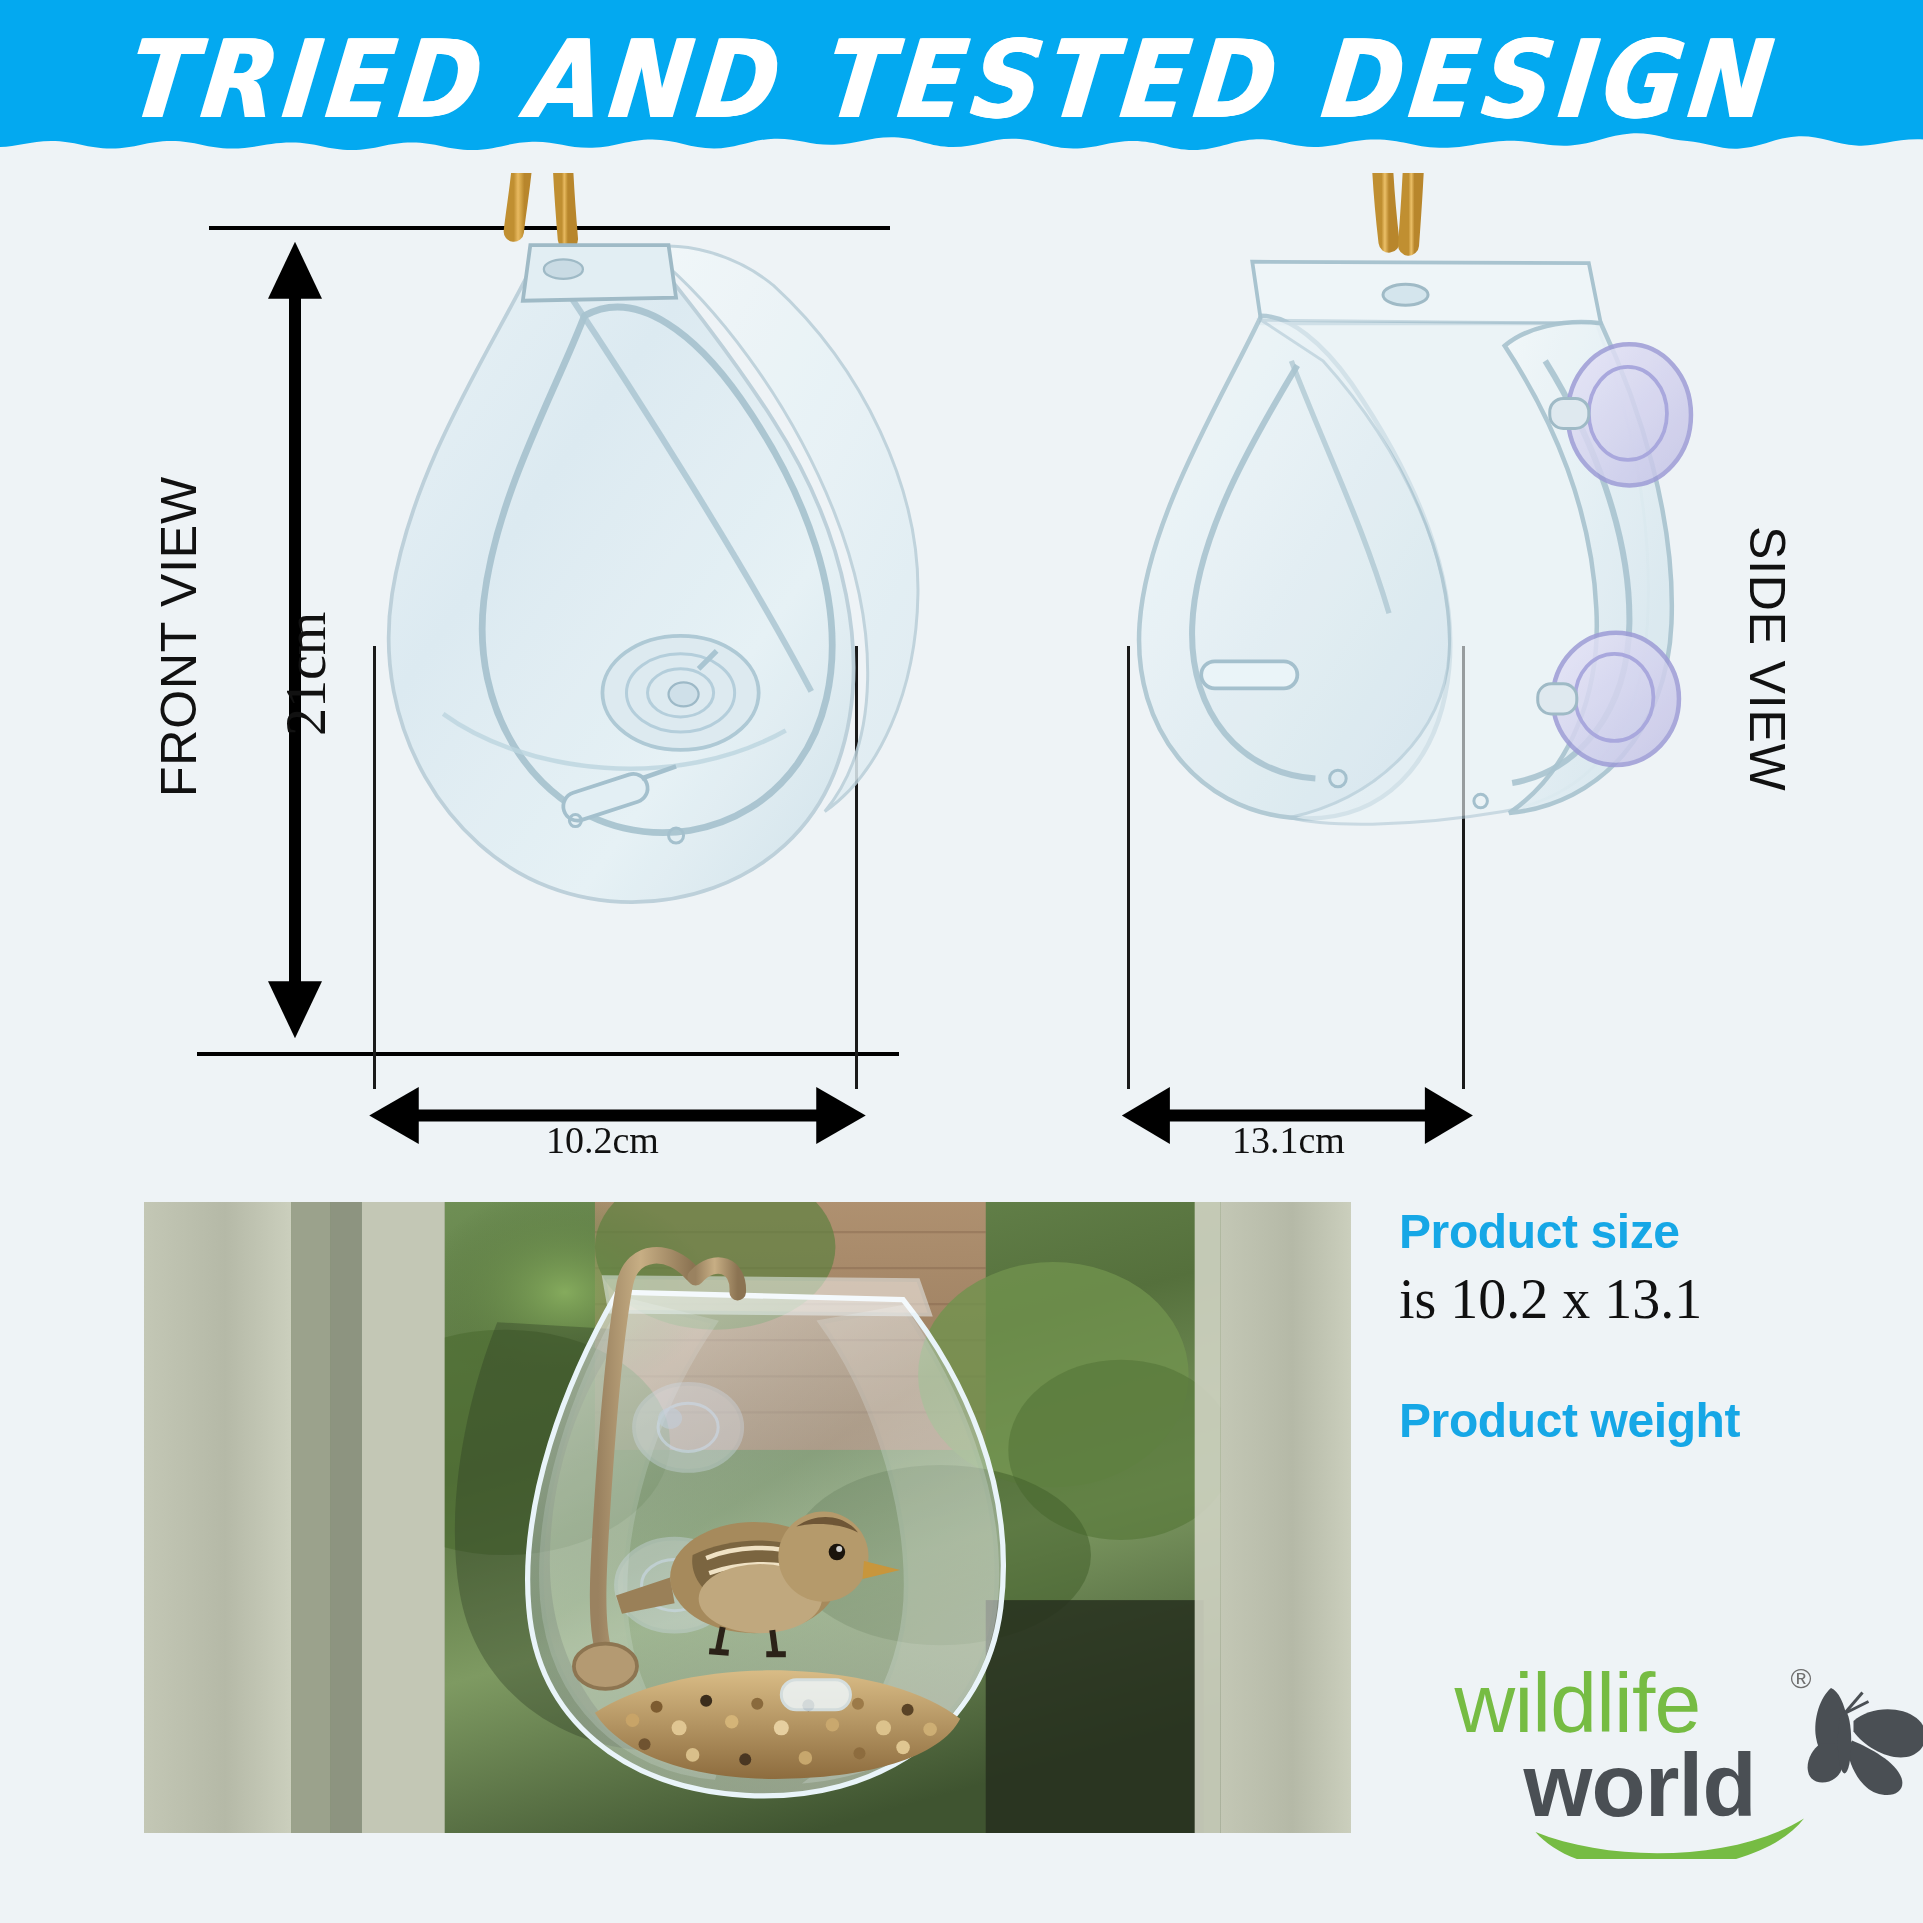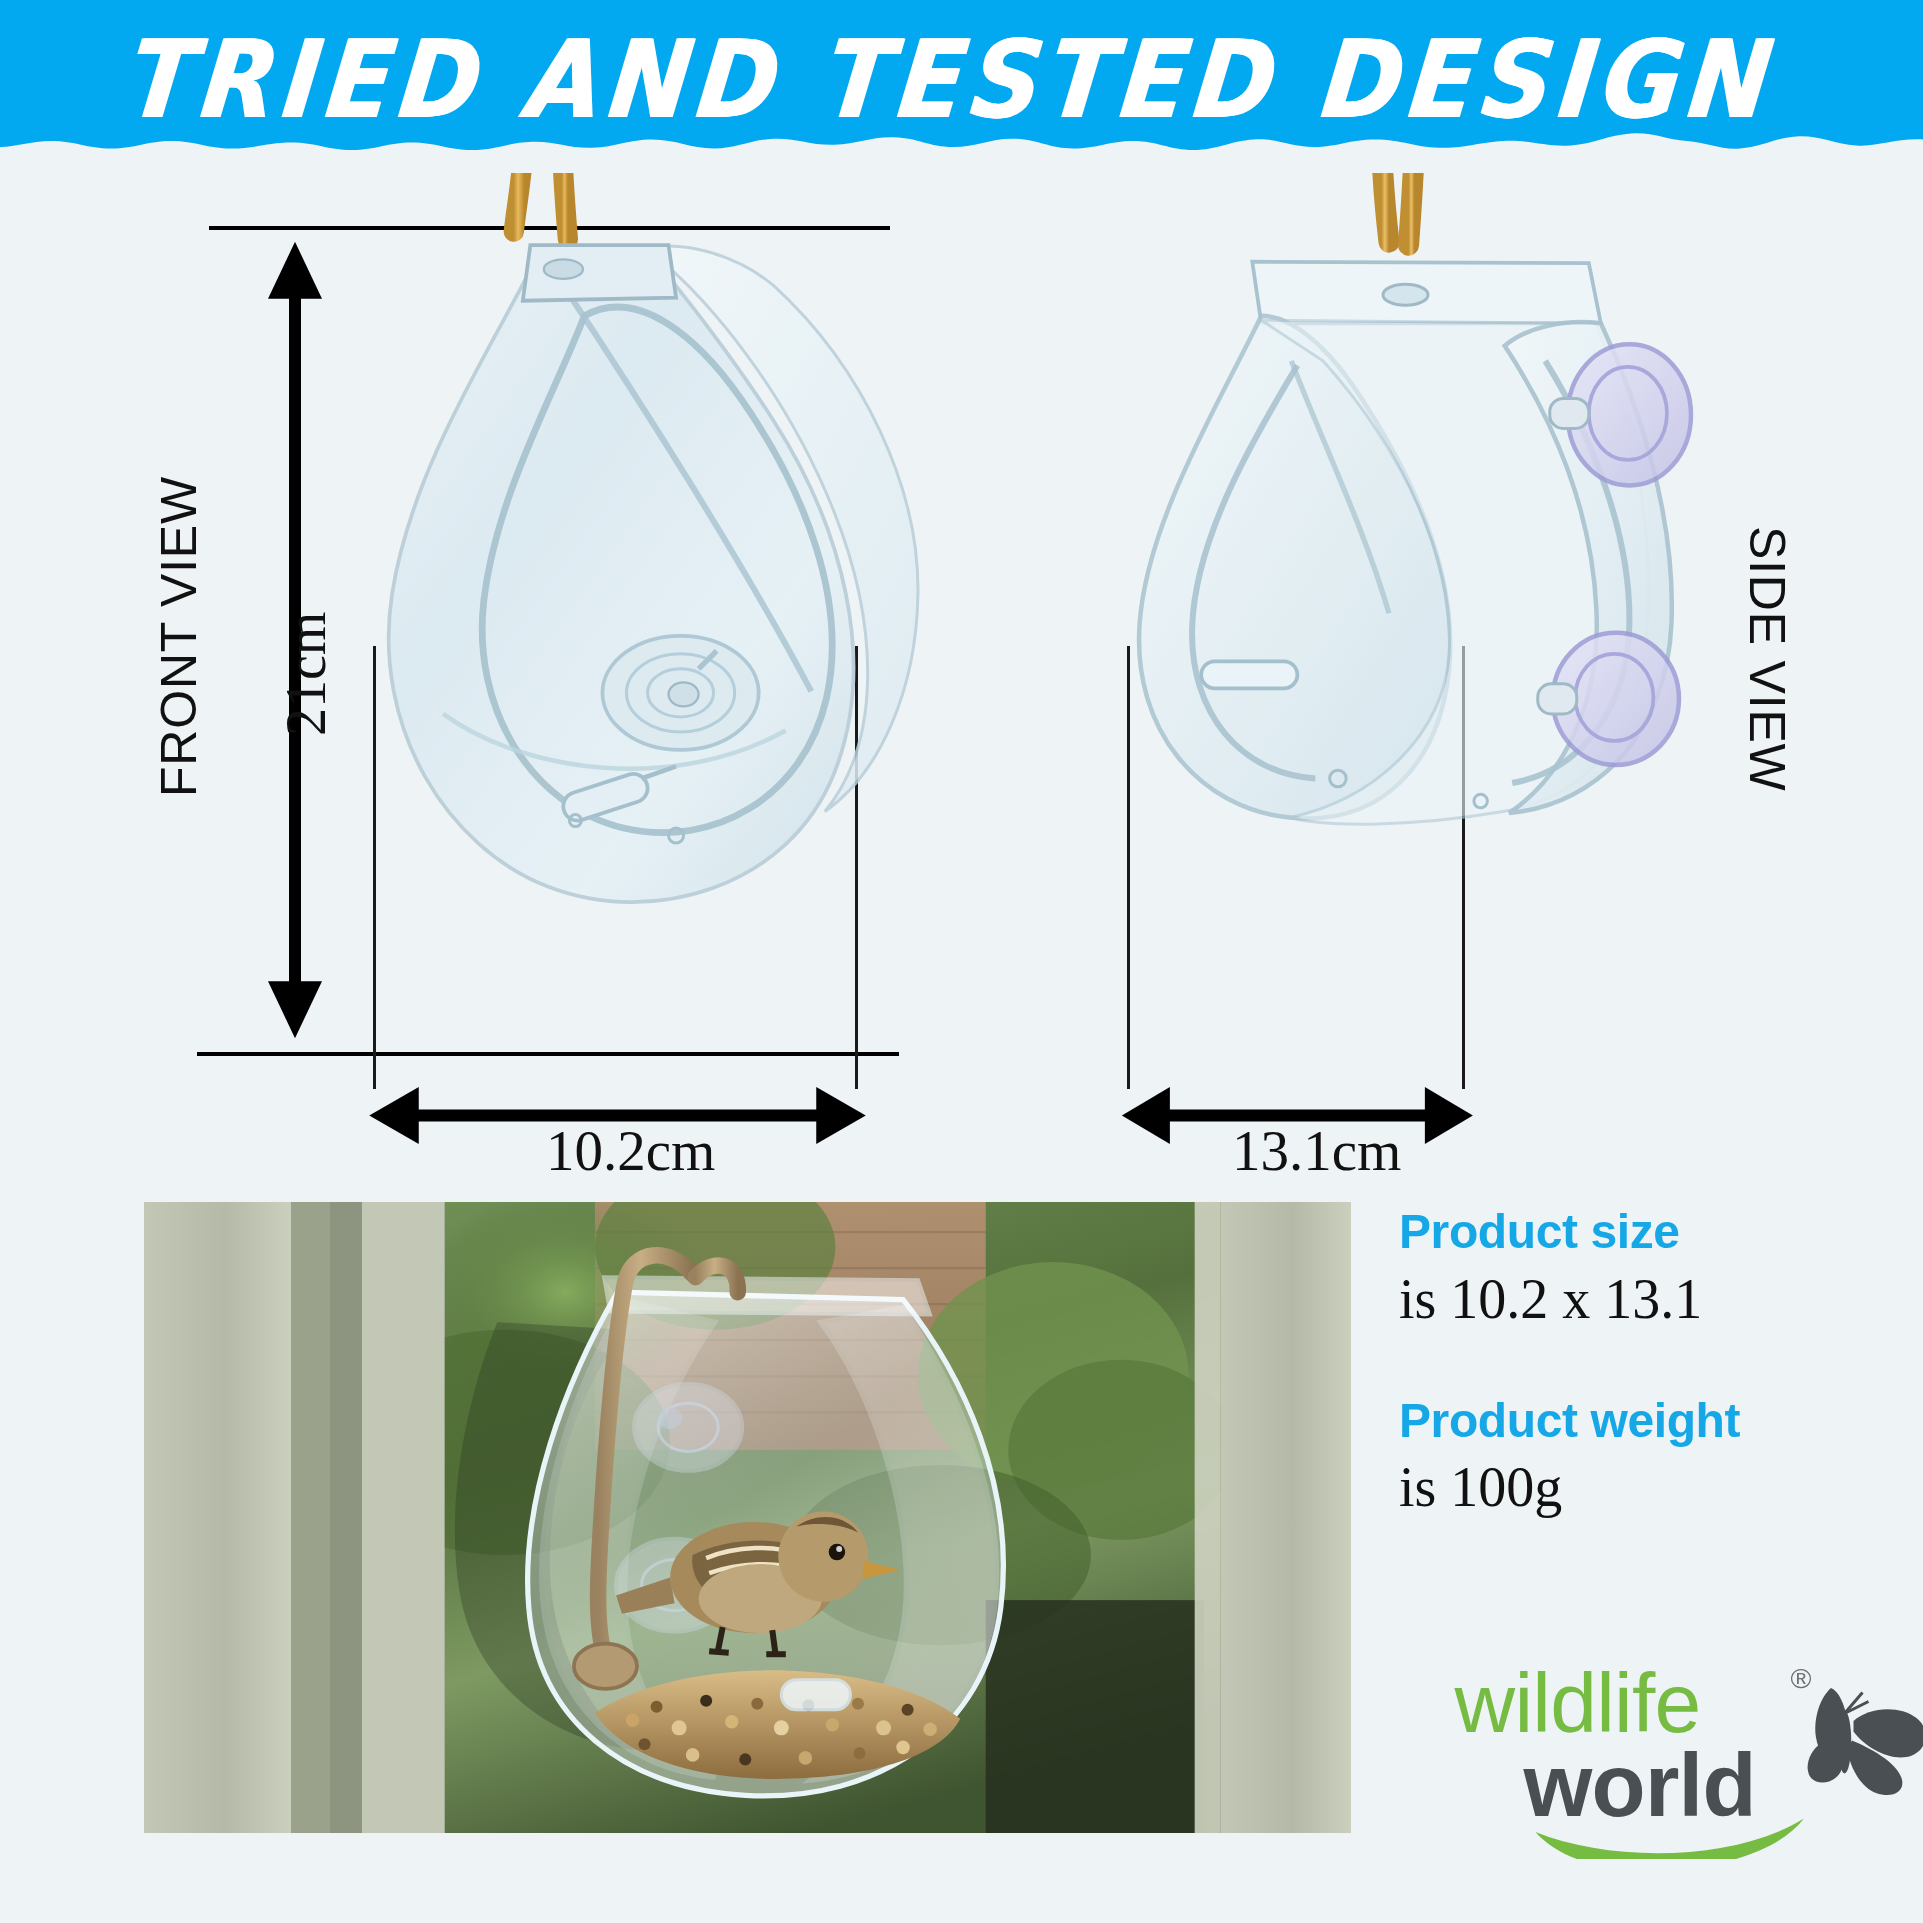--- a/index.html
+++ b/index.html
@@ -55,21 +55,21 @@
     letter-spacing: 0.8px;
   }
   .dim-vert-label {
     font-family: "Liberation Serif", serif;
     font-size: 56px;
     font-weight: 400;
   }
   .dim-h-label {
     position: absolute;
     font-family: "Liberation Serif", serif;
-    font-size: 57px;
+    font-size: 38px;
     color: #111;
     white-space: nowrap;
   }
 
   
   .feeder-wrap { position: absolute; }
 
   
   .photo {
     position: absolute;
@@ -495,21 +495,20 @@
         </g>
       </g>
     </svg>
   </div>
 
   <div class="info">
     <div class="info-head">Product size</div>
     <div class="info-body">is 10.2 x 13.1</div>
     <div class="info-gap"></div>
     <div class="info-head">Product weight</div>
-    <div class="info-body">is 100g</div>
   </div>
 
   <div class="logo">
     <svg viewBox="0 0 660 280">
       <text x="4" y="110" font-family="Liberation Sans, sans-serif" font-size="112" font-weight="400" fill="#76bc43" letter-spacing="-1">wildlife</text>
       <text x="452" y="52" font-family="Liberation Sans, sans-serif" font-size="38" font-weight="400" fill="#6f6f6f">®</text>
       <text x="96" y="222" font-family="Liberation Sans, sans-serif" font-size="118" font-weight="700" fill="#4a4f54" letter-spacing="-1">world</text>
       <path d="M112,244 C216,286 380,282 470,226 C430,278 330,300 236,294 C180,290 136,272 112,244 Z" fill="#76bc43"></path>
       <g fill="#4a4f54">
         <path d="M506,52 C492,64 482,92 486,118 C490,142 504,152 516,146

